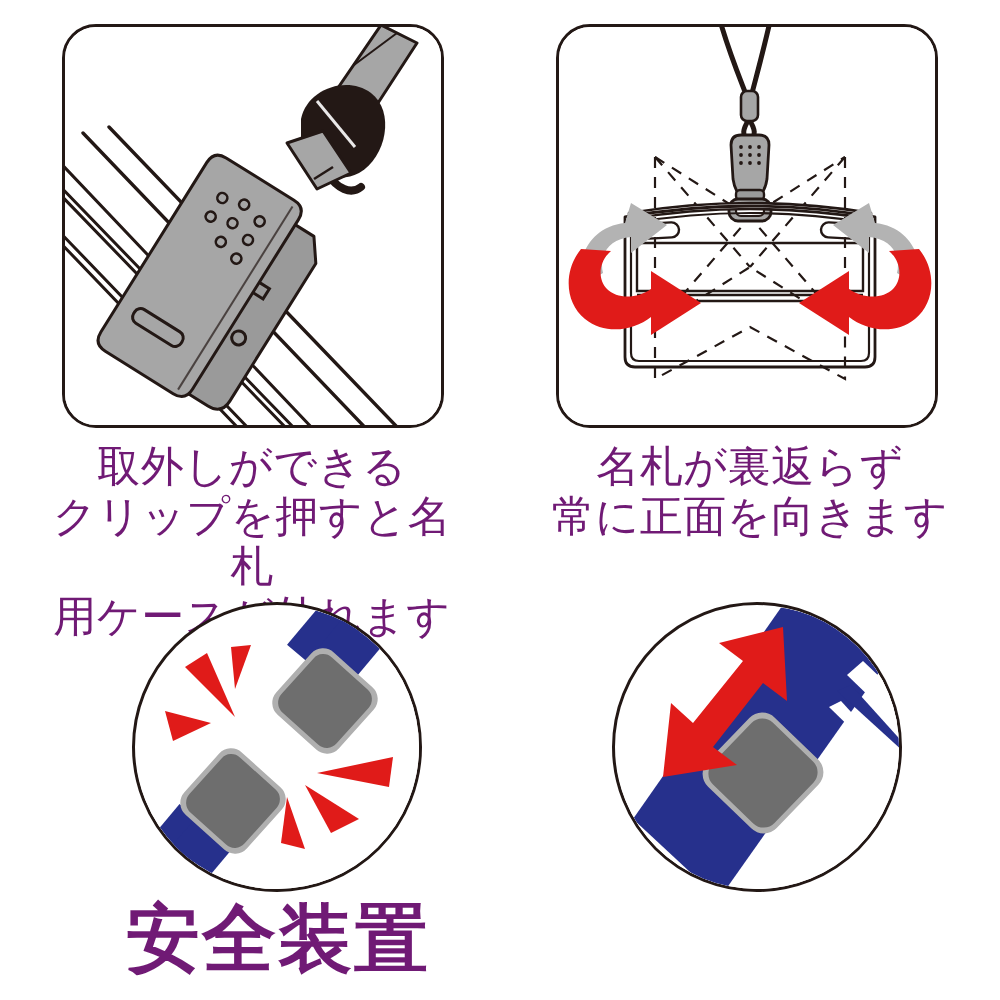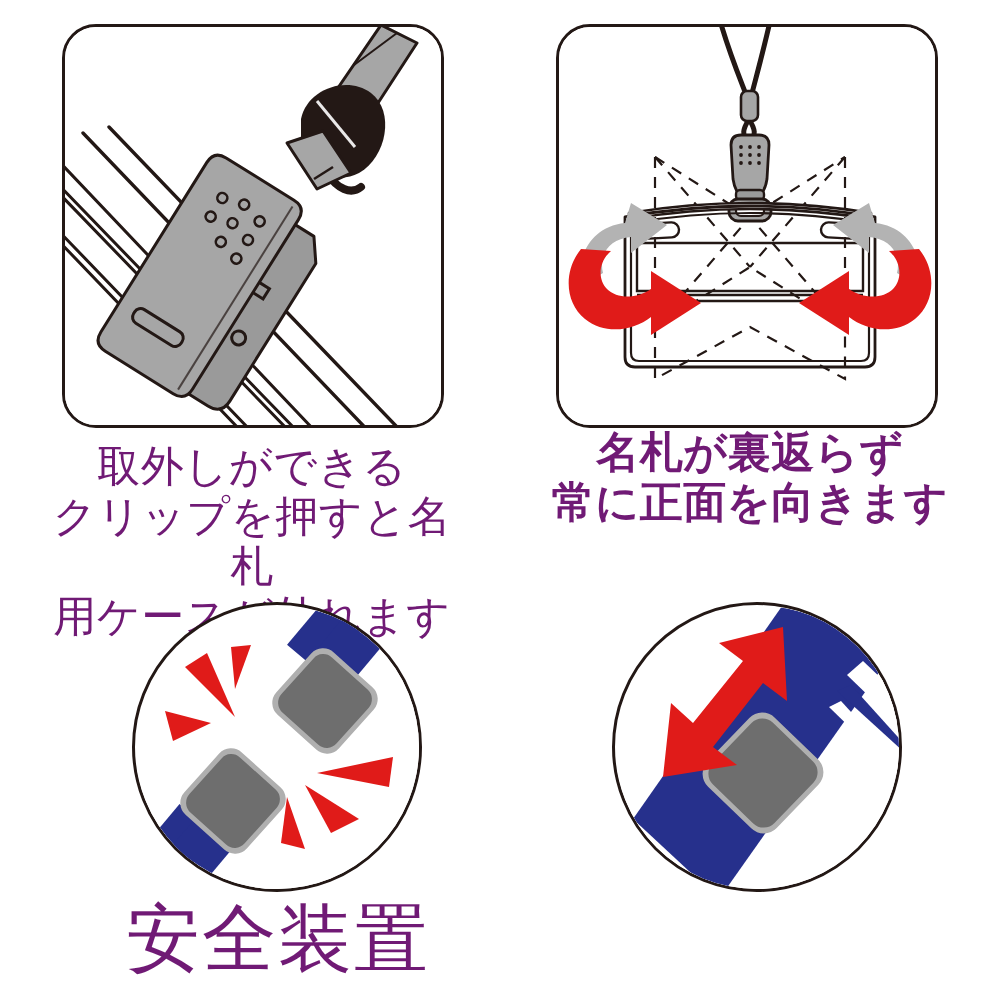--- a/index.html
+++ b/index.html
@@ -37,21 +37,21 @@
     line-height:1.16;
     letter-spacing:0.5px;
     white-space:pre-line;
     font-weight:500;
   }
   .caption-top{
     font-size:43px;
   }
   .caption-big{
     font-size:74px;
-    font-weight:400;
+    font-weight:700;
     letter-spacing:2px;
   }
 
   svg{display:block;}
 </style>
 </head>
 <body>
 
 <div class="sheet">
 
@@ -211,21 +211,21 @@
         </g>
 
         <g>
           <path d="M360 222 C378 244, 376 276, 356 292 C336 308, 308 304, 290 290 L290 308 L240 276 L290 244 L290 262
                    C304 272, 324 272, 334 262 C344 252, 342 234, 330 224 Z" fill="#E01B19"></path>
         </g>
       </g>
     </svg>
   </div>
 
-  <div class="caption caption-top" style="left:540px;top:428px;width:420px;font-weight:bold;">名札が裏返らず
+  <div class="caption caption-top" style="left:540px;top:442px;width:420px;">名札が裏返らず
 常に正面を向きます</div>
 
   <div class="circle-frame" style="left:132px;top:602px;width:290px;height:290px;">
     <svg width="290" height="290" viewBox="0 0 290 290">
       <defs>
         <clipPath id="clipCircle1">
             <circle cx="145" cy="145" r="144"></circle>
           </clipPath>
       </defs>
       <g clip-path="url(#clipCircle1)">

